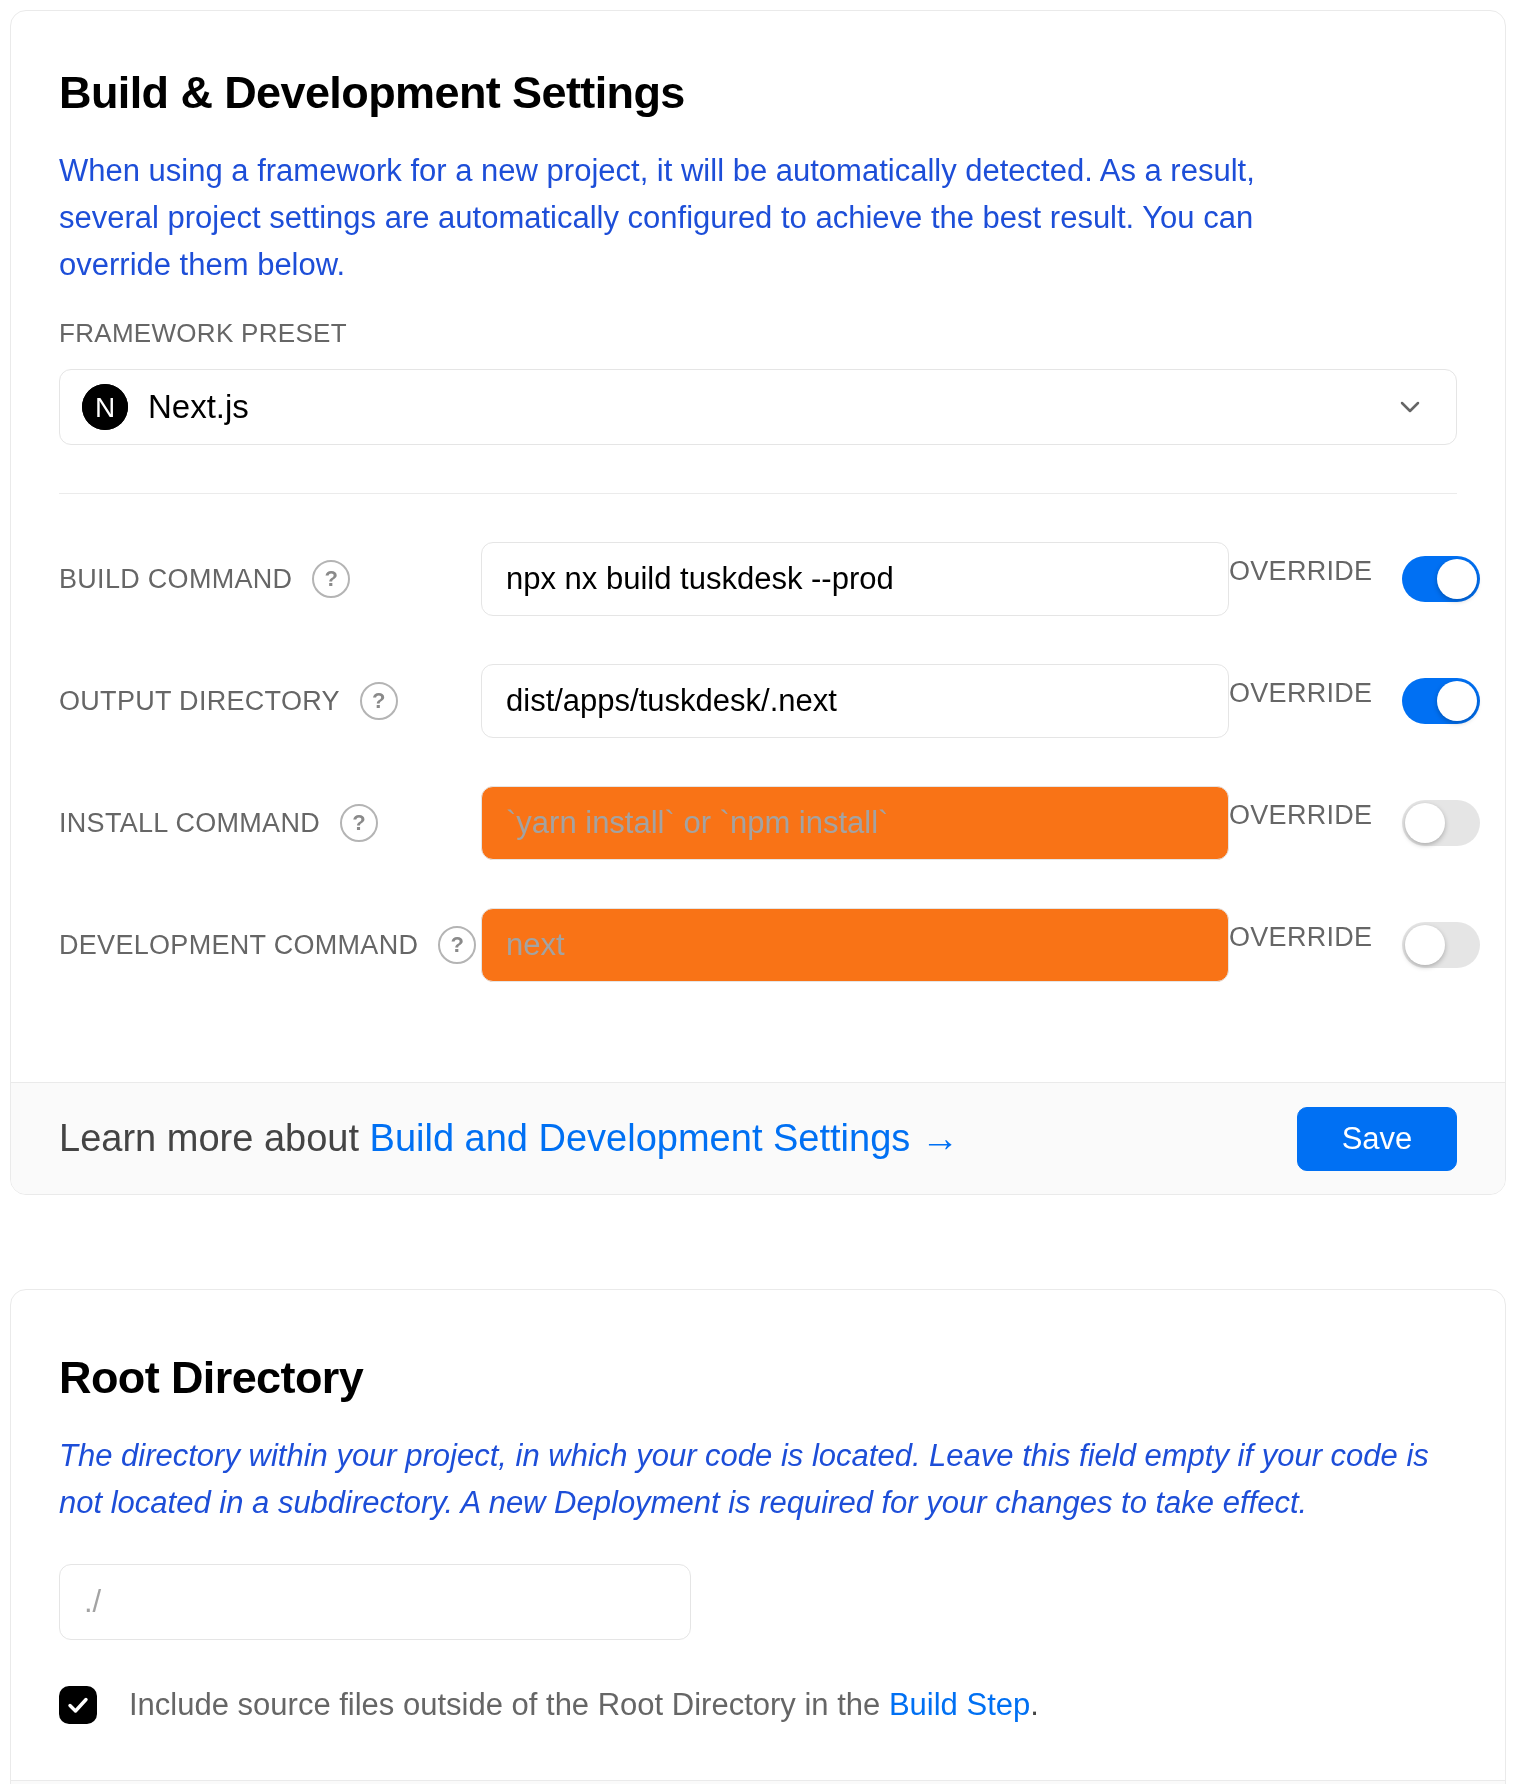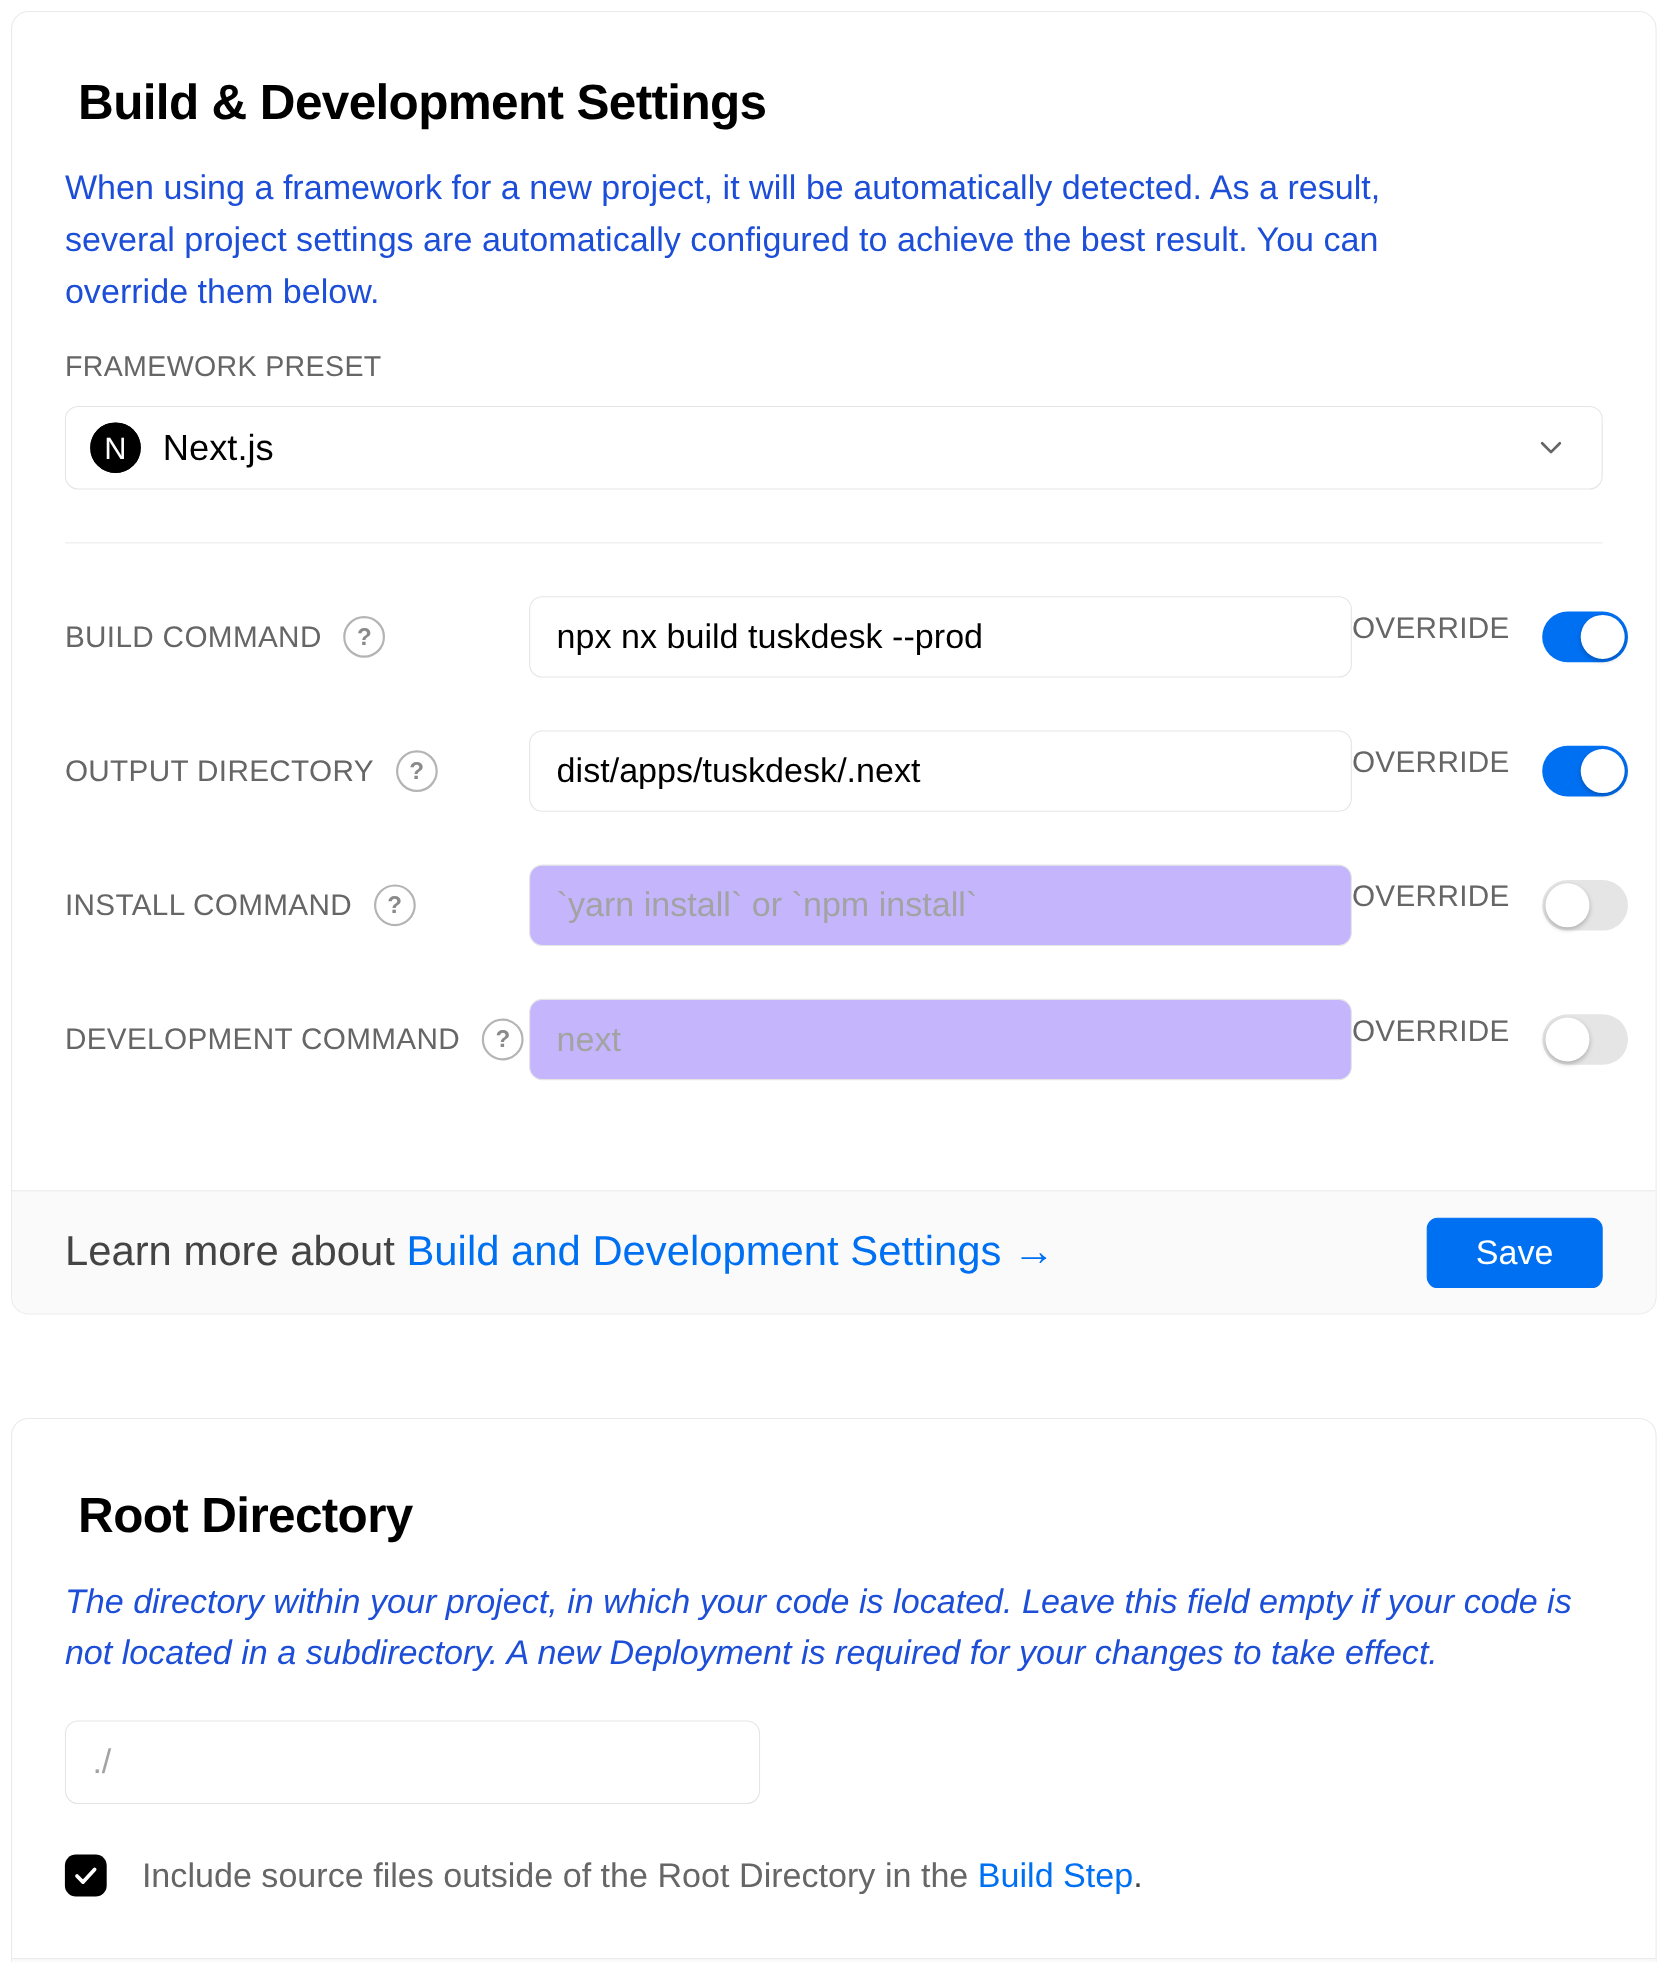--- a/index.html
+++ b/index.html
@@ -16,21 +16,21 @@
     border: 1px solid #eaeaea;
     border-radius: 16px;
     overflow: hidden;
   }
   .card + .card { margin-top: 94px; }
 
   .card-body { padding: 56px 48px 0 48px; }
   .card2 .card-body { padding-top: 62px; }
 
   .card-title {
-    margin: 0 0 28px 12px;
+    margin: 0 0 28px 0;
     font-size: 45px;
     font-weight: 700;
     letter-spacing: -0.6px;
     color: #000;
   }
   .card-desc {
     margin: 0 0 30px 0;
     font-size: 31px;
     line-height: 47px;
     color: #1d4ed8;
@@ -106,21 +106,21 @@
     border: 1px solid #e5e5e5;
     border-radius: 12px;
     background: #fff;
     font-family: "Liberation Sans", sans-serif;
     font-size: 31px;
     color: #000;
     padding: 0 24px;
     outline: none;
   }
   .text-input::placeholder { color: #a3a3a3; }
-  .text-input:disabled { background: #c4b5fd; }
+  .text-input:disabled { background: #f97316; }
 
   .override {
     display: flex;
     align-items: flex-start;
     justify-content: flex-end;
     gap: 30px;
     font-size: 27px;
     color: #666;
     letter-spacing: 0.3px;
   }

